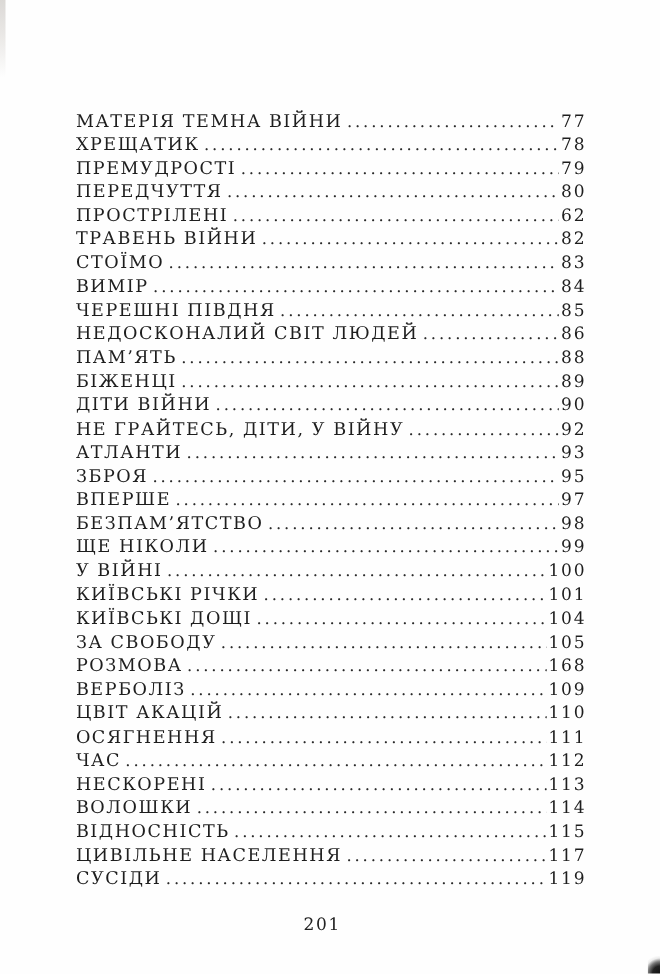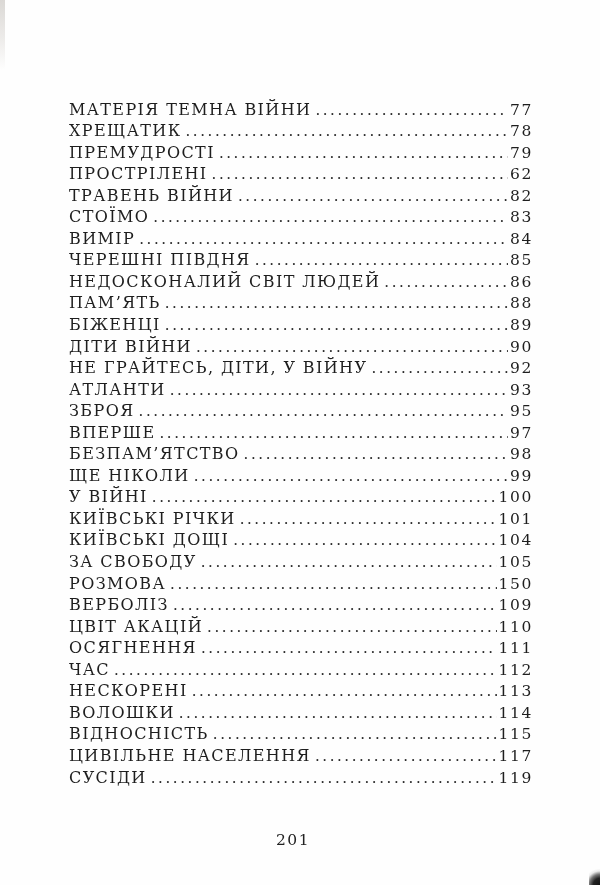--- a/index.html
+++ b/index.html
@@ -108,20 +108,25 @@
         <span class="toc-title">ХРЕЩАТИК</span>
         <span class="toc-dots"></span>
         <span class="toc-page">78</span>
       </div>
       <div class="toc-row">
         <span class="toc-title">ПРЕМУДРОСТІ</span>
         <span class="toc-dots"></span>
         <span class="toc-page">79</span>
       </div>
       <div class="toc-row">
+        <span class="toc-title">ПЕРЕДЧУТТЯ</span>
+        <span class="toc-dots"></span>
+        <span class="toc-page">80</span>
+      </div>
+      <div class="toc-row">
         <span class="toc-title">ПРОСТРІЛЕНІ</span>
         <span class="toc-dots"></span>
         <span class="toc-page">62</span>
       </div>
       <div class="toc-row">
         <span class="toc-title">ТРАВЕНЬ ВІЙНИ</span>
         <span class="toc-dots"></span>
         <span class="toc-page">82</span>
       </div>
       <div class="toc-row">
@@ -205,21 +210,21 @@
         <span class="toc-page">104</span>
       </div>
       <div class="toc-row">
         <span class="toc-title">ЗА СВОБОДУ</span>
         <span class="toc-dots"></span>
         <span class="toc-page">105</span>
       </div>
       <div class="toc-row">
         <span class="toc-title">РОЗМОВА</span>
         <span class="toc-dots"></span>
-        <span class="toc-page">150</span>
+        <span class="toc-page">168</span>
       </div>
       <div class="toc-row">
         <span class="toc-title">ВЕРБОЛІЗ</span>
         <span class="toc-dots"></span>
         <span class="toc-page">109</span>
       </div>
       <div class="toc-row">
         <span class="toc-title">ЦВІТ АКАЦІЙ</span>
         <span class="toc-dots"></span>
         <span class="toc-page">110</span>

